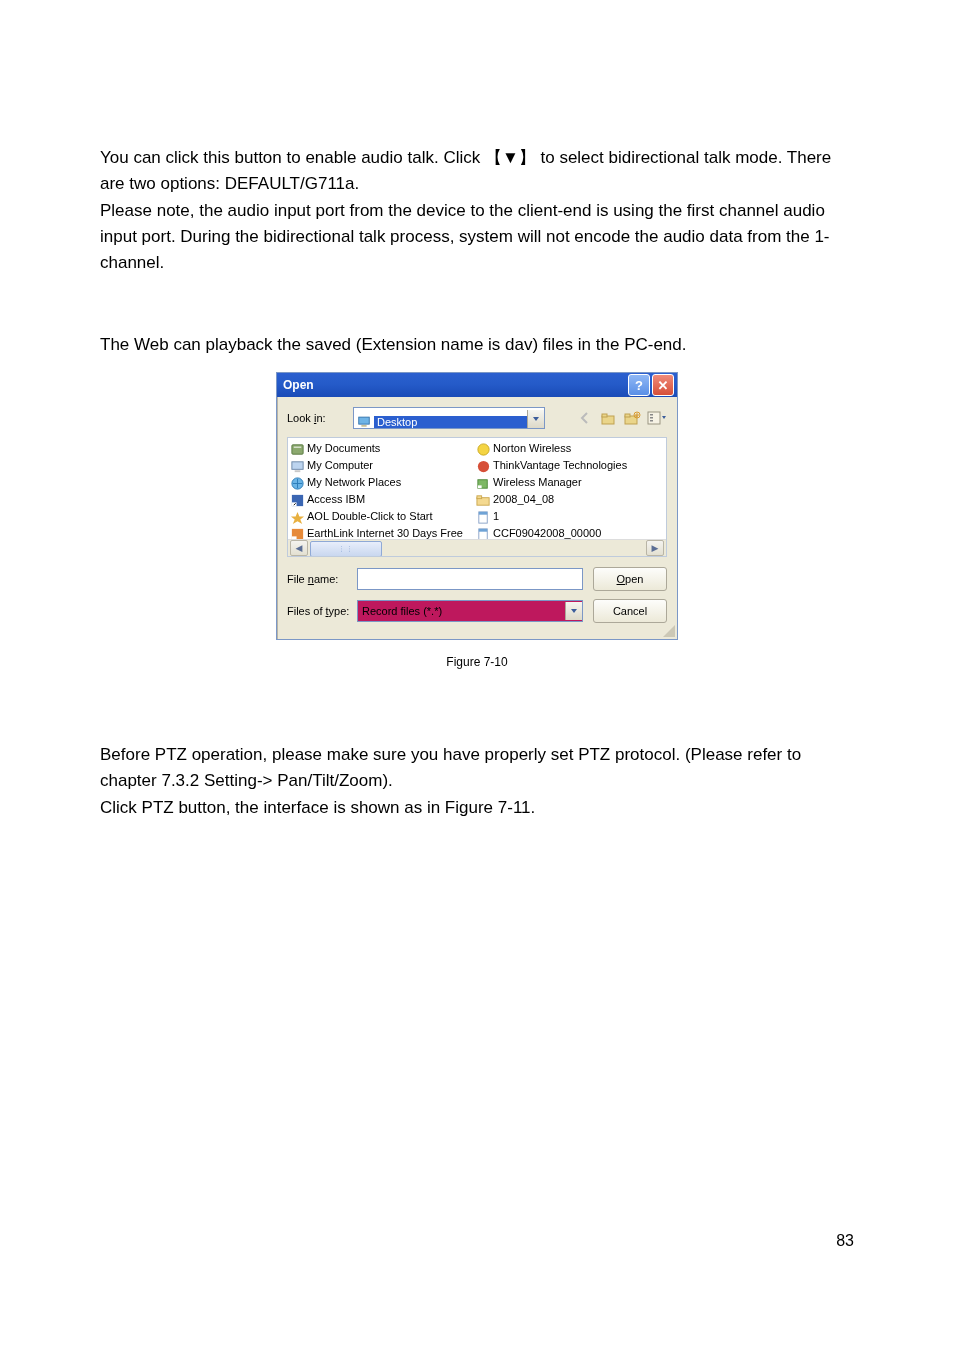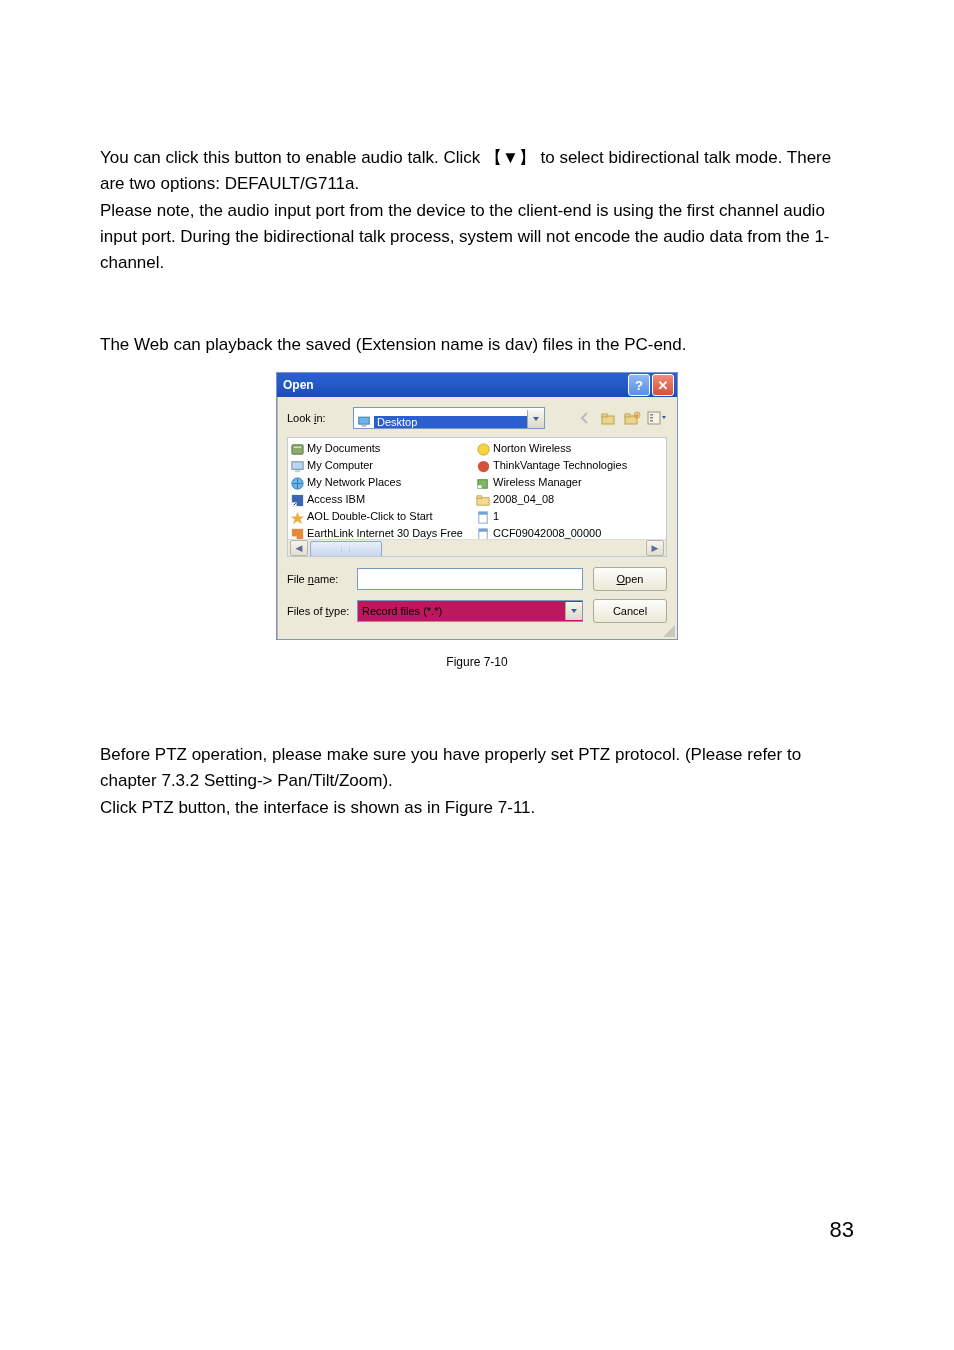--- a/index.html
+++ b/index.html
@@ -39,21 +39,21 @@
 .form-row .flabel{width:70px}
 .form-row .finput{flex:1;height:20px;background:#fff;border:1px solid #7b97c6;margin-right:10px;display:flex;align-items:center;padding-left:4px}
 .form-row .fselect{flex:1;height:20px;background:#be185d;border:1px solid #7b97c6;margin-right:10px;display:flex;align-items:center}
 .form-row .fselect .seltxt{flex:1;padding-left:4px}
 .form-row .fselect .dd{width:16px;height:18px;background:linear-gradient(#f6f6f1,#ddd9c8);border-left:1px solid #aca899;display:flex;align-items:center;justify-content:center}
 .btn{width:72px;height:22px;background:linear-gradient(#fdfdfb,#ece9d8);border:1px solid #aca899;border-radius:3px;display:flex;align-items:center;justify-content:center;font-size:11px}
 .resize-grip{position:absolute;right:2px;bottom:2px;width:12px;height:12px}
 .resize-grip:before{content:"";position:absolute;right:0;bottom:0;width:0;height:0;border-right:12px solid #ccc8b6;border-top:12px solid transparent}
 .caption{font-size:12px;margin:15px 0 0 0}
 .under{text-decoration:underline}
-.page-num{position:absolute;right:100px;bottom:107px;font-size:22px}
+.page-num{position:absolute;right:100px;bottom:100px;font-size:16px}
 .svg-icn{width:15px;height:15px}
 .col1{width:180px}
 .col2{width:155px}
 .col3{width:50px}
 </style>
 </head>
 <body>
 <div class="page">
 
 <div class="body-text">

